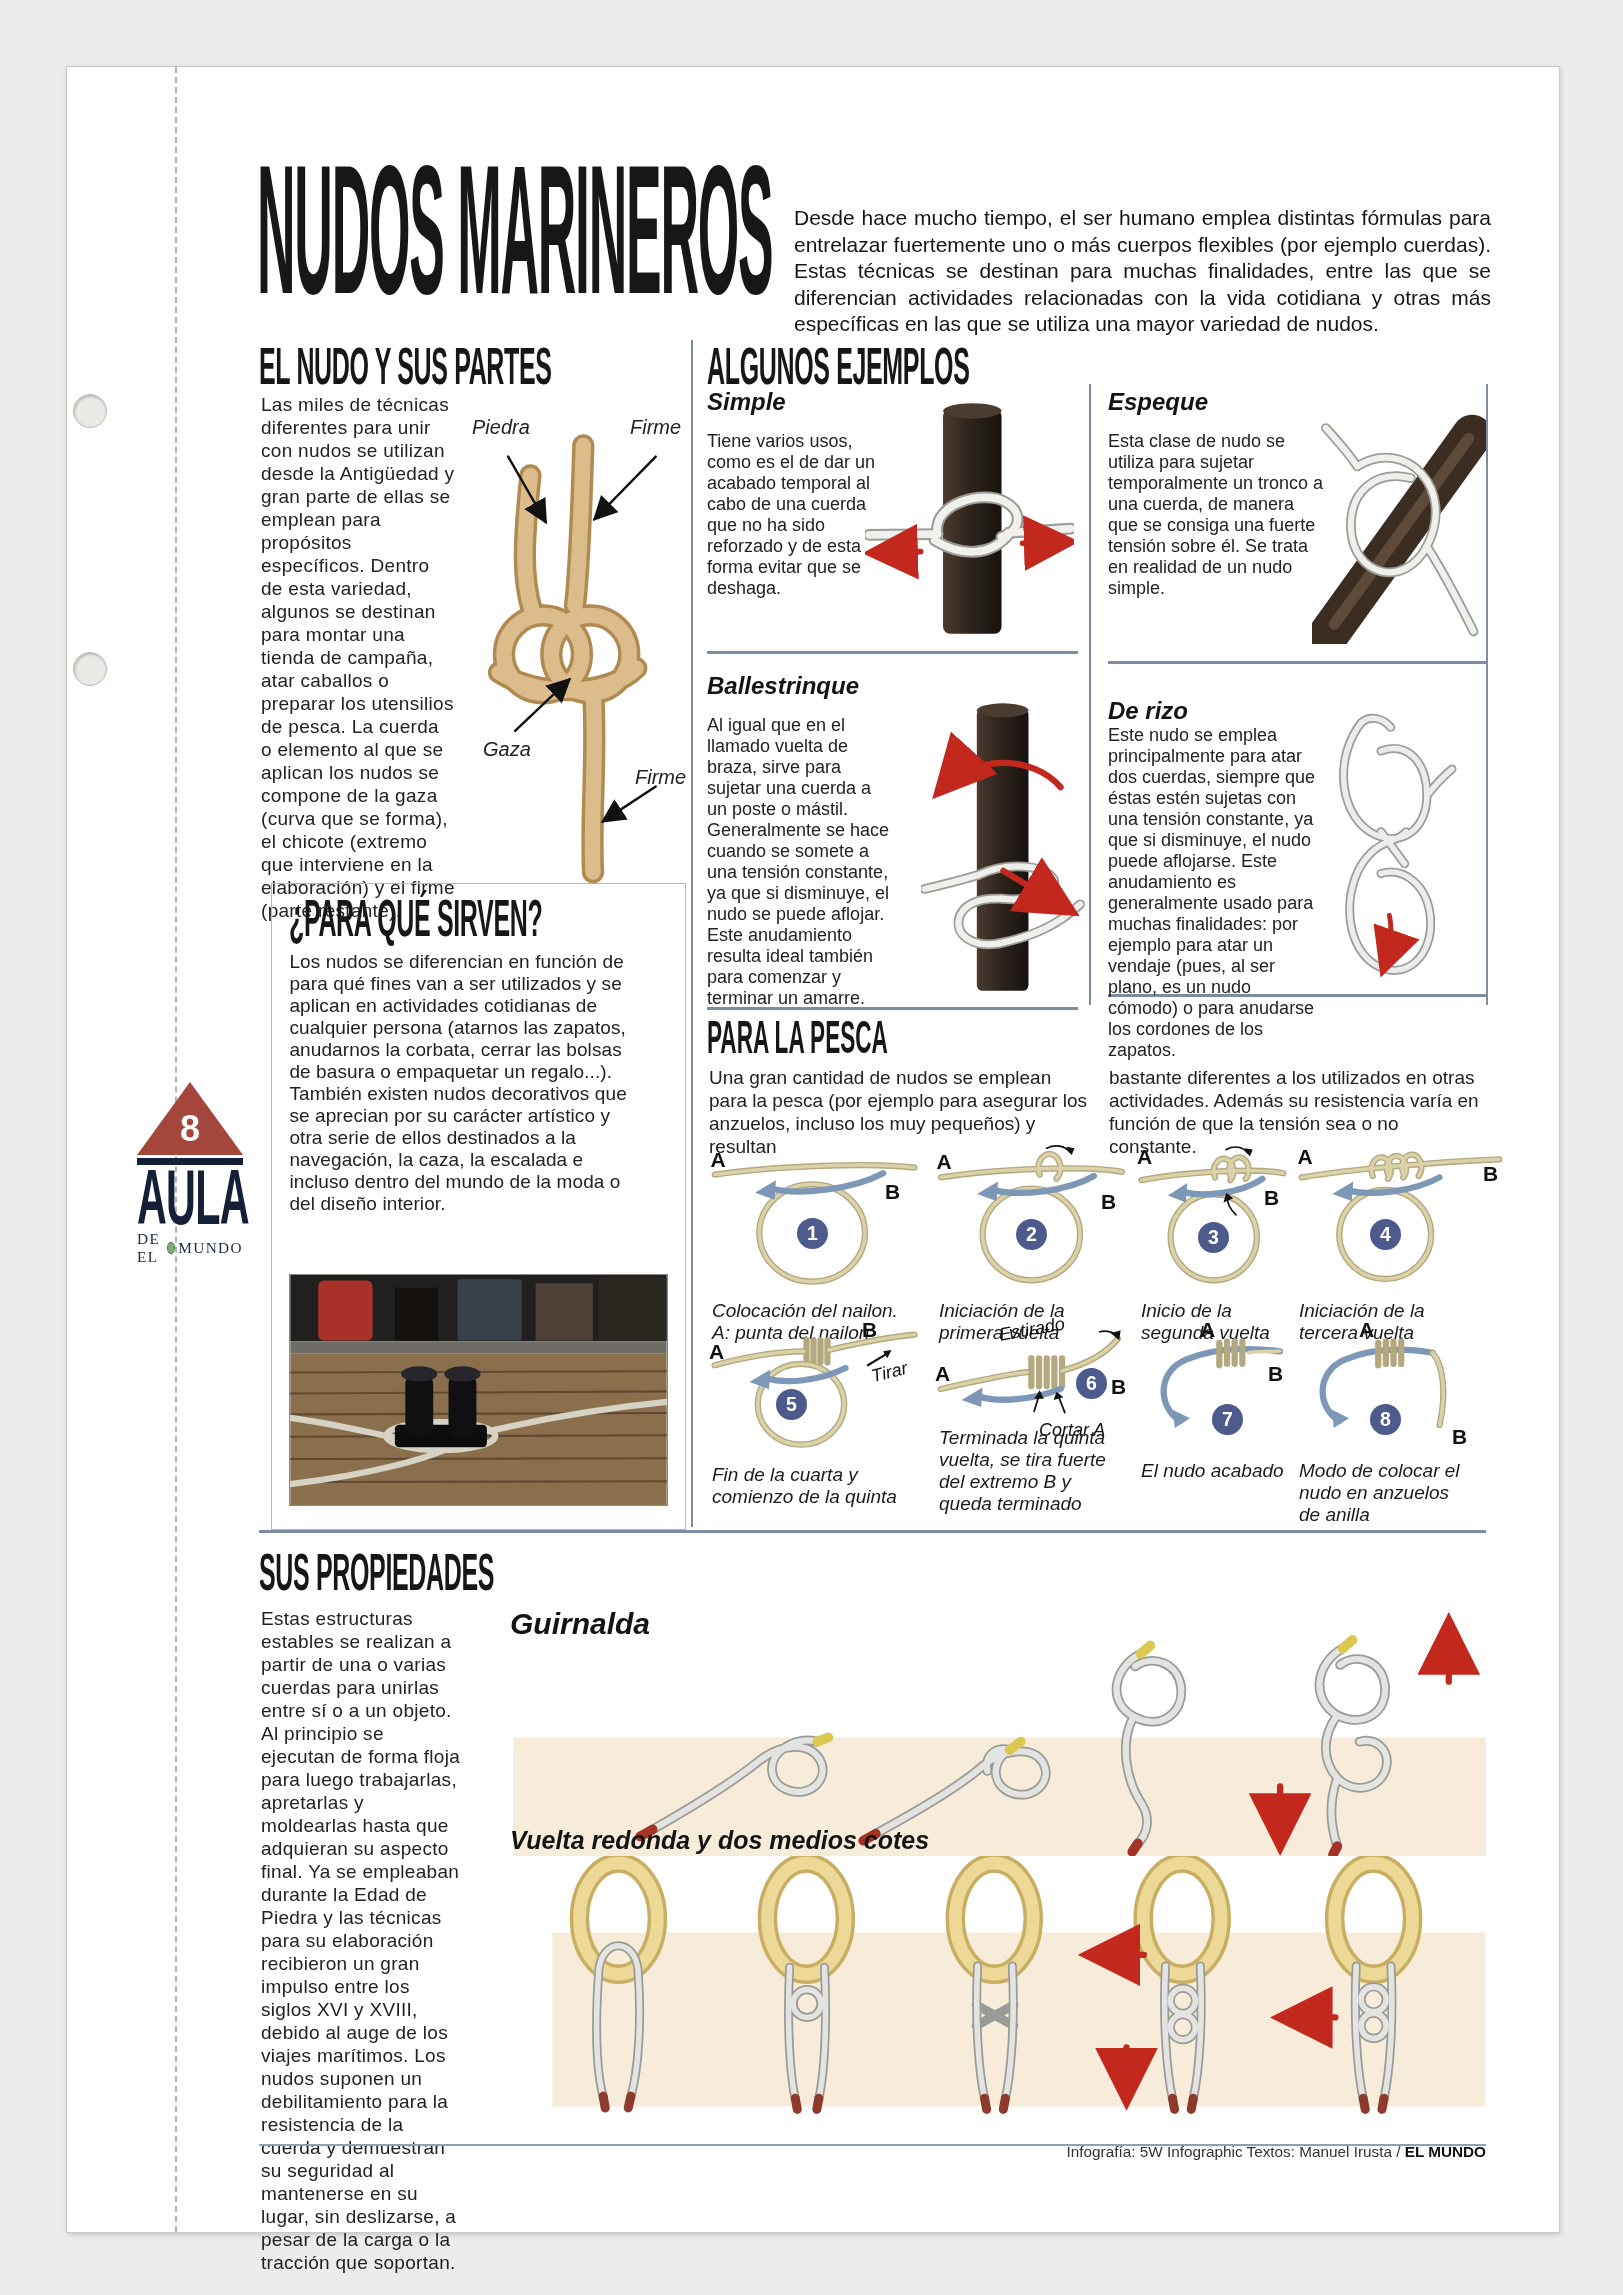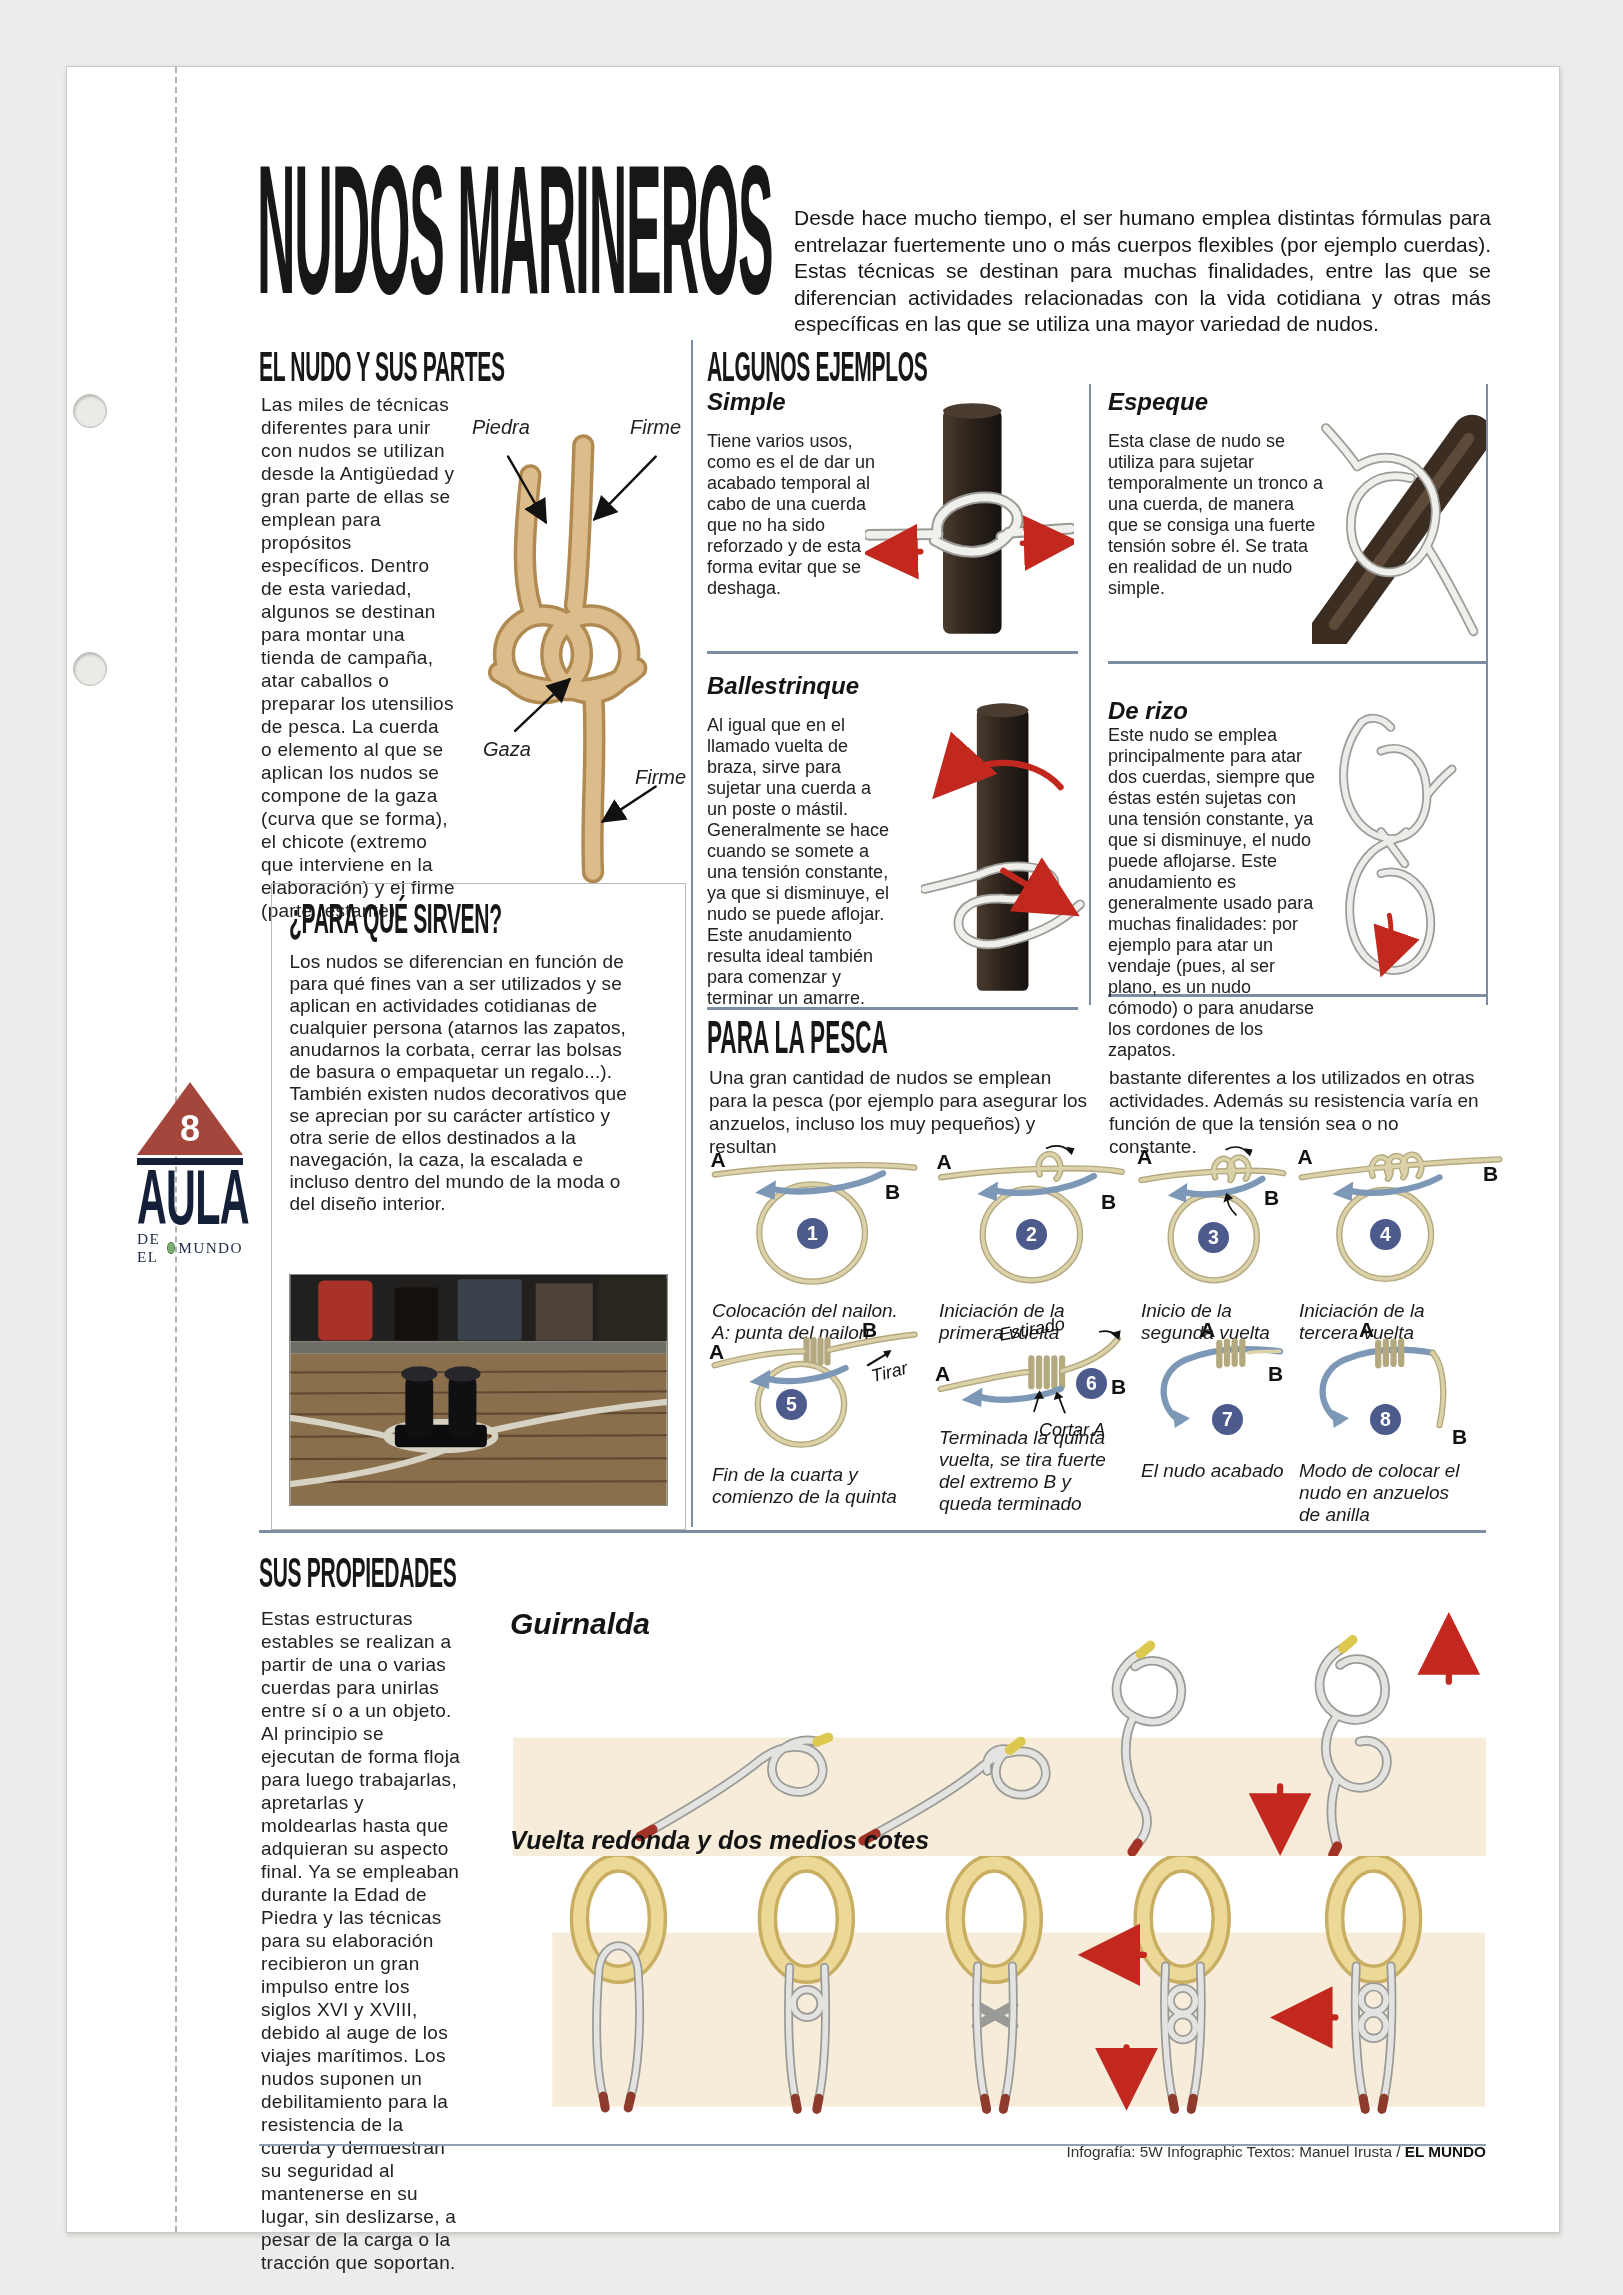--- a/index.html
+++ b/index.html
@@ -13,21 +13,21 @@
     position:absolute;left:66px;top:66px;width:1492px;height:2165px;
     background:#ffffff;border:0.7px solid #c9c9c5;
     box-shadow:1.4px 2.1px 5.6px rgba(0,0,0,.18);
   }
   .abs{position:absolute;}
   
   .cond{font-weight:bold;white-space:nowrap;color:#171717;}
   .cond .in{display:inline-block;transform-origin:0 50%;}
   .title-main{font-size:184px;line-height:184px;}
   .title-main .in{transform:scaleX(0.29);letter-spacing:-4.2px;}
-  .h-sec{font-size:43px;line-height:43px;}
+  .h-sec{font-size:51px;line-height:43px;}
   .h-sec .in{transform:scaleX(0.49);letter-spacing:-0.7px;}
   .h-pesca{font-size:46px;line-height:46px;}
   .h-pesca .in{transform:scaleX(0.49);}
   .intro{font-size:21px;line-height:26.5px;text-align:justify;color:#161616;margin-top:32px;}
   .body-txt{font-size:19px;line-height:23px;letter-spacing:0.3px;color:#222;}
   .ex-name{font-size:24px;font-weight:bold;font-style:italic;color:#141414;}
   .ex-body{font-size:18px;line-height:21px;color:#222;}
   .rope-label{font-style:italic;font-size:20px;color:#222;}
   .caption{font-style:italic;font-size:19px;line-height:22px;color:#1b1b1b;}
   .step-letter{font-weight:bold;font-size:21px;color:#111;}

